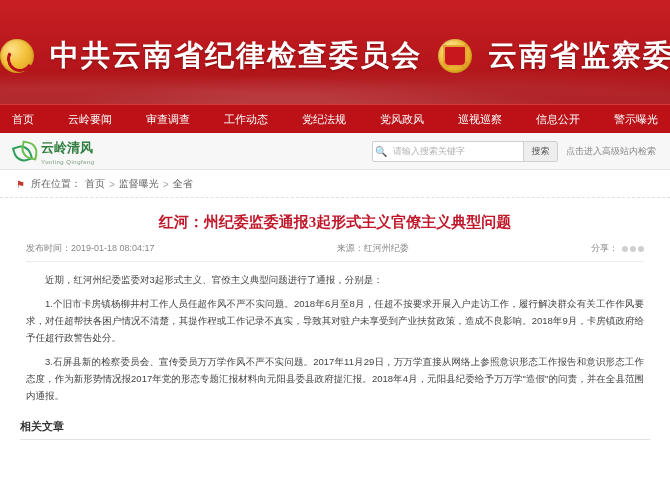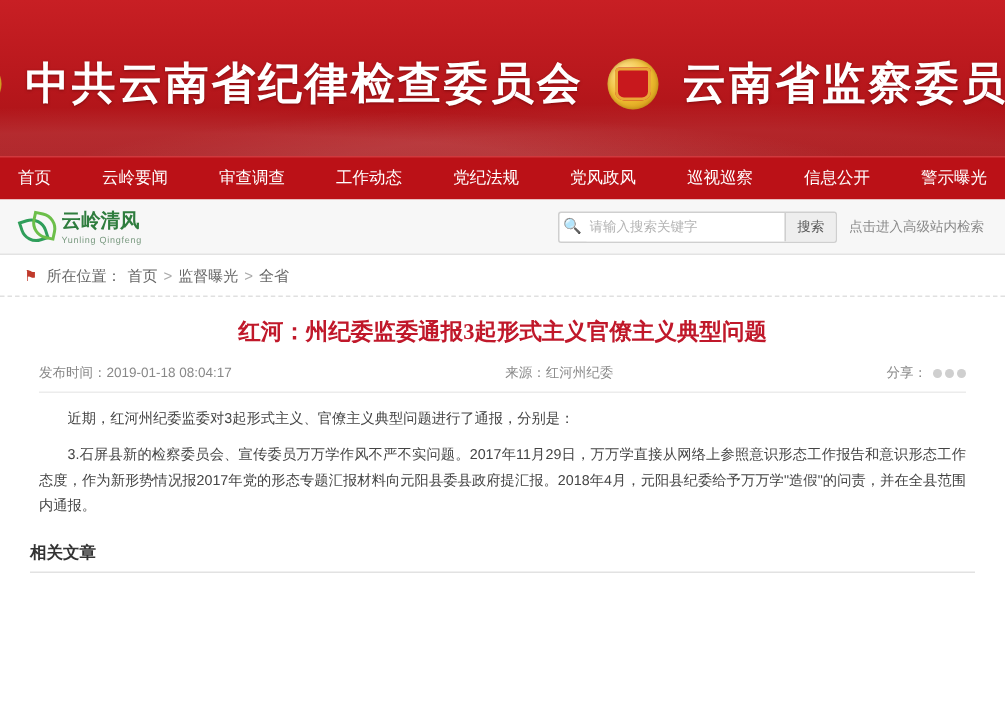--- a/index.html
+++ b/index.html
@@ -36,21 +36,20 @@
       radial-gradient(ellipse at 12% 120%, rgba(255,255,255,0.10) 0 35%, rgba(255,255,255,0) 60%),
       radial-gradient(ellipse at 70% 130%, rgba(255,255,255,0.08) 0 40%, rgba(255,255,255,0) 65%);
   }
   .header .hdr-title-row {
     position: absolute;
     top: 36px;
     left: 0;
     width: 670px;
     display: flex;
     align-items: center;
-    justify-content: center;
     gap: 16px;
   }
   .emblem {
     width: 34px; height: 34px;
     position: relative;
     flex: 0 0 auto;
   }
   .emblem .gold {
     position: absolute;
     width: 34px; height: 34px;
@@ -354,20 +353,21 @@
         <span>分享：</span>
         <span class="share-dots">
             <i></i>
             <i></i>
             <i></i>
           </span>
       </span>
     </div>
     <div class="art-body">
       <p>近期，红河州纪委监委对3起形式主义、官僚主义典型问题进行了通报，分别是：</p>
+      <p>1.个旧市卡房镇杨柳井村工作人员任超作风不严不实问题。2018年6月至8月，任超不按要求开展入户走访工作，履行解决群众有关工作作风要求，对任超帮扶各困户情况不清楚，其提作程或工作记录不真实，导致其对驻户未享受到产业扶贫政策，造成不良影响。2018年9月，卡房镇政府给予任超行政警告处分。</p>
       <p>3.石屏县新的检察委员会、宣传委员万万学作风不严不实问题。2017年11月29日，万万学直接从网络上参照意识形态工作报告和意识形态工作态度，作为新形势情况报2017年党的形态专题汇报材料向元阳县委县政府提汇报。2018年4月，元阳县纪委给予万万学"造假"的问责，并在全县范围内通报。</p>
     </div>
   </div>
 
   <div class="related">
     <div class="related-hd">相关文章</div>
 
   </div>
 
 </div>

